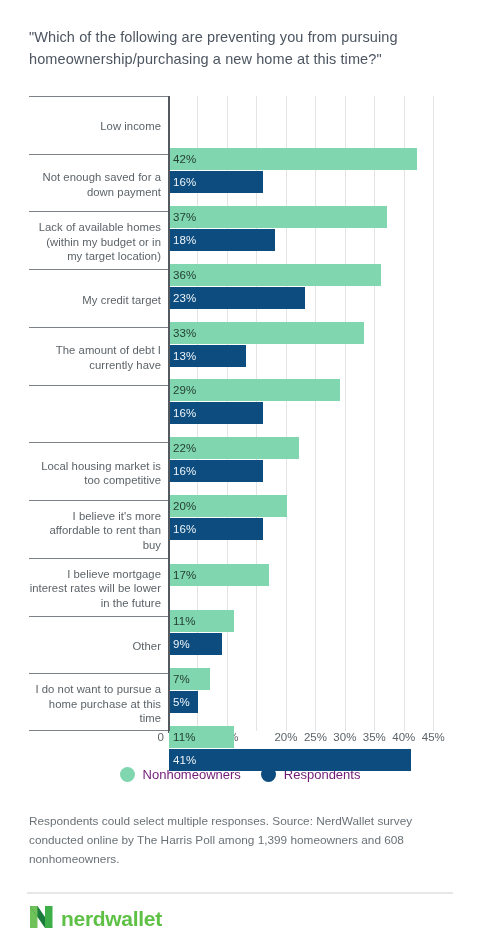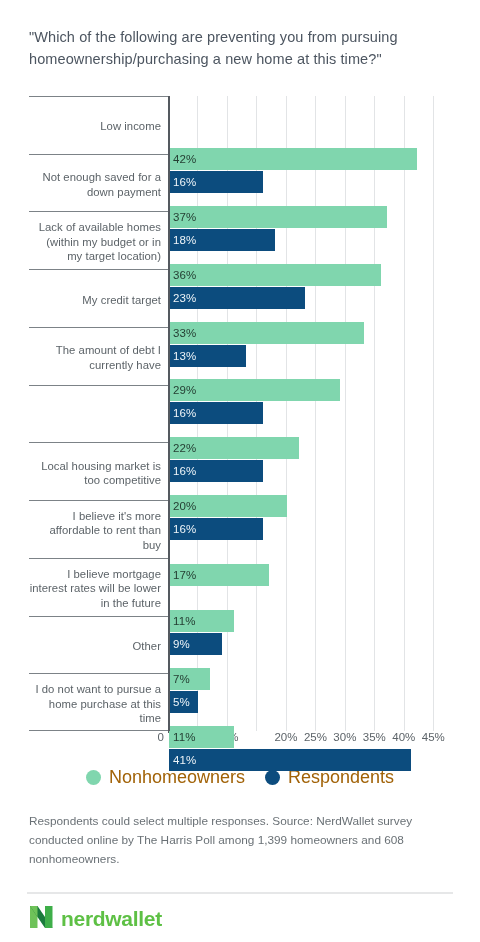--- a/index.html
+++ b/index.html
@@ -174,22 +174,22 @@
     align-items: center;
     gap: 8px;
   }
   .swatch {
     width: 15px;
     height: 15px;
     border-radius: 50%;
     display: inline-block;
   }
   .legend-label {
-    font-size: 18px;
-    color: #a16207;
+    font-size: 13px;
+    color: #701a75;
   }
 
   
   #footnote {
     position: absolute;
     left: 29px;
     top: 812px;
     width: 420px;
     font-size: 11.8px;
     line-height: 19px;

